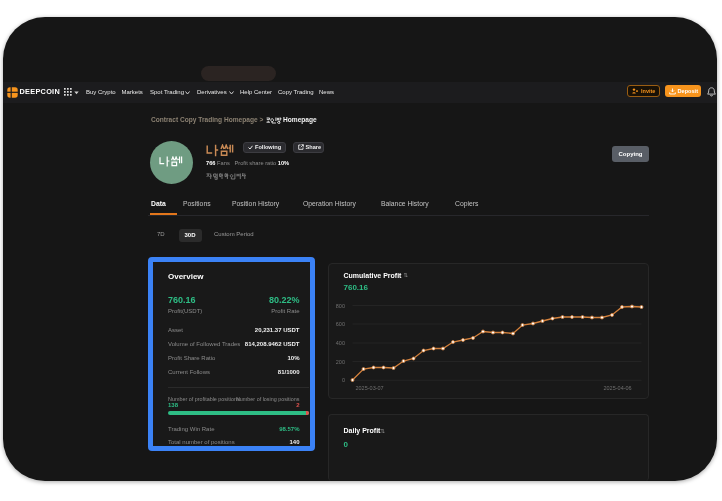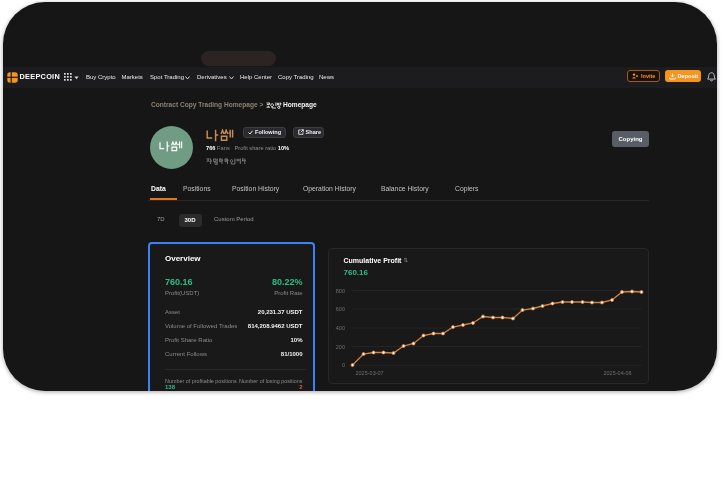--- a/index.html
+++ b/index.html
@@ -1,17 +1,17 @@
 <!DOCTYPE html>
 <html><head><meta charset="utf-8">
 <style>
 html,body{margin:0;padding:0;width:722px;height:501px;background:#ffffff;font-family:"Liberation Sans",sans-serif;}
 *{box-sizing:border-box}
 .a{position:absolute}
-#frame{position:absolute;left:3px;top:2px;width:714px;height:389px;background:#161616;border-radius:42px;overflow:hidden;box-shadow:0 1px 4px rgba(0,0,0,.35)}
+#frame{position:absolute;left:3px;top:17px;width:714px;height:464px;background:#161616;border-radius:42px;overflow:hidden;box-shadow:0 1px 4px rgba(0,0,0,.35)}
 .w{color:#ffffff}
 </style></head>
 <body>
 <div id="frame">
 
   <div class="a" style="left:198px;top:49px;width:75px;height:15px;border-radius:8px;background:#2b2422"></div>
 
   <div class="a" style="left:0;top:65px;width:714px;height:21px;background:#1c1c1e">
 
     <svg class="a" style="left:4px;top:4.5px" width="11" height="11" viewBox="0 0 11 11">
@@ -137,21 +137,21 @@
   <div class="a" style="left:180px;top:182.5px;font-size:6.8px;color:#c2c2c2">Positions</div>
   <div class="a" style="left:229px;top:182.5px;font-size:6.8px;color:#c2c2c2">Position History</div>
   <div class="a" style="left:300px;top:182.5px;font-size:6.8px;color:#c2c2c2">Operation History</div>
   <div class="a" style="left:378px;top:182.5px;font-size:6.8px;color:#c2c2c2">Balance History</div>
   <div class="a" style="left:452px;top:182.5px;font-size:6.8px;color:#c2c2c2">Copiers</div>
 
   <div class="a" style="left:154px;top:214px;font-size:6px;color:#9a9a9a">7D</div>
   <div class="a" style="left:175.5px;top:211.5px;width:23px;height:13.5px;background:#2b2b2b;border-radius:3px;text-align:center;line-height:13.5px;font-size:6px;font-weight:bold;color:#fff">30D</div>
   <div class="a" style="left:211px;top:214px;font-size:6px;color:#9a9a9a">Custom Period</div>
 
-  <div class="a" style="left:144.5px;top:240px;width:167px;height:193.5px;background:#191919;border:2px solid #3b82f6;border-radius:4px">
+  <div class="a" style="left:144.5px;top:240px;width:167px;height:193.5px;background:#191919;border:5px solid #3b82f6;border-radius:4px">
     <div class="a" style="left:15.5px;top:10px;font-size:8px;font-weight:bold;color:#fff">Overview</div>
     <div class="a" style="left:15.5px;top:32.5px;font-size:9px;font-weight:bold;color:#2ebd85">760.16</div>
     <div class="a" style="right:10px;top:32.5px;font-size:9px;font-weight:bold;color:#2ebd85">80.22%</div>
     <div class="a" style="left:15.5px;top:46px;font-size:6px;color:#8b8b8b">Profit(USDT)</div>
     <div class="a" style="right:10px;top:46px;font-size:6px;color:#8b8b8b">Profit Rate</div>
 
     <div class="a" style="left:15.5px;top:65px;font-size:6px;color:#8b8b8b">Asset</div>
     <div class="a" style="right:10px;top:65px;font-size:6px;font-weight:bold;color:#f0f0f0">20,231.37 USDT</div>
     <div class="a" style="left:15.5px;top:79px;font-size:6px;color:#8b8b8b">Volume of Followed Trades</div>
     <div class="a" style="right:10px;top:79px;font-size:6px;font-weight:bold;color:#f0f0f0">814,208.9462 USDT</div>

